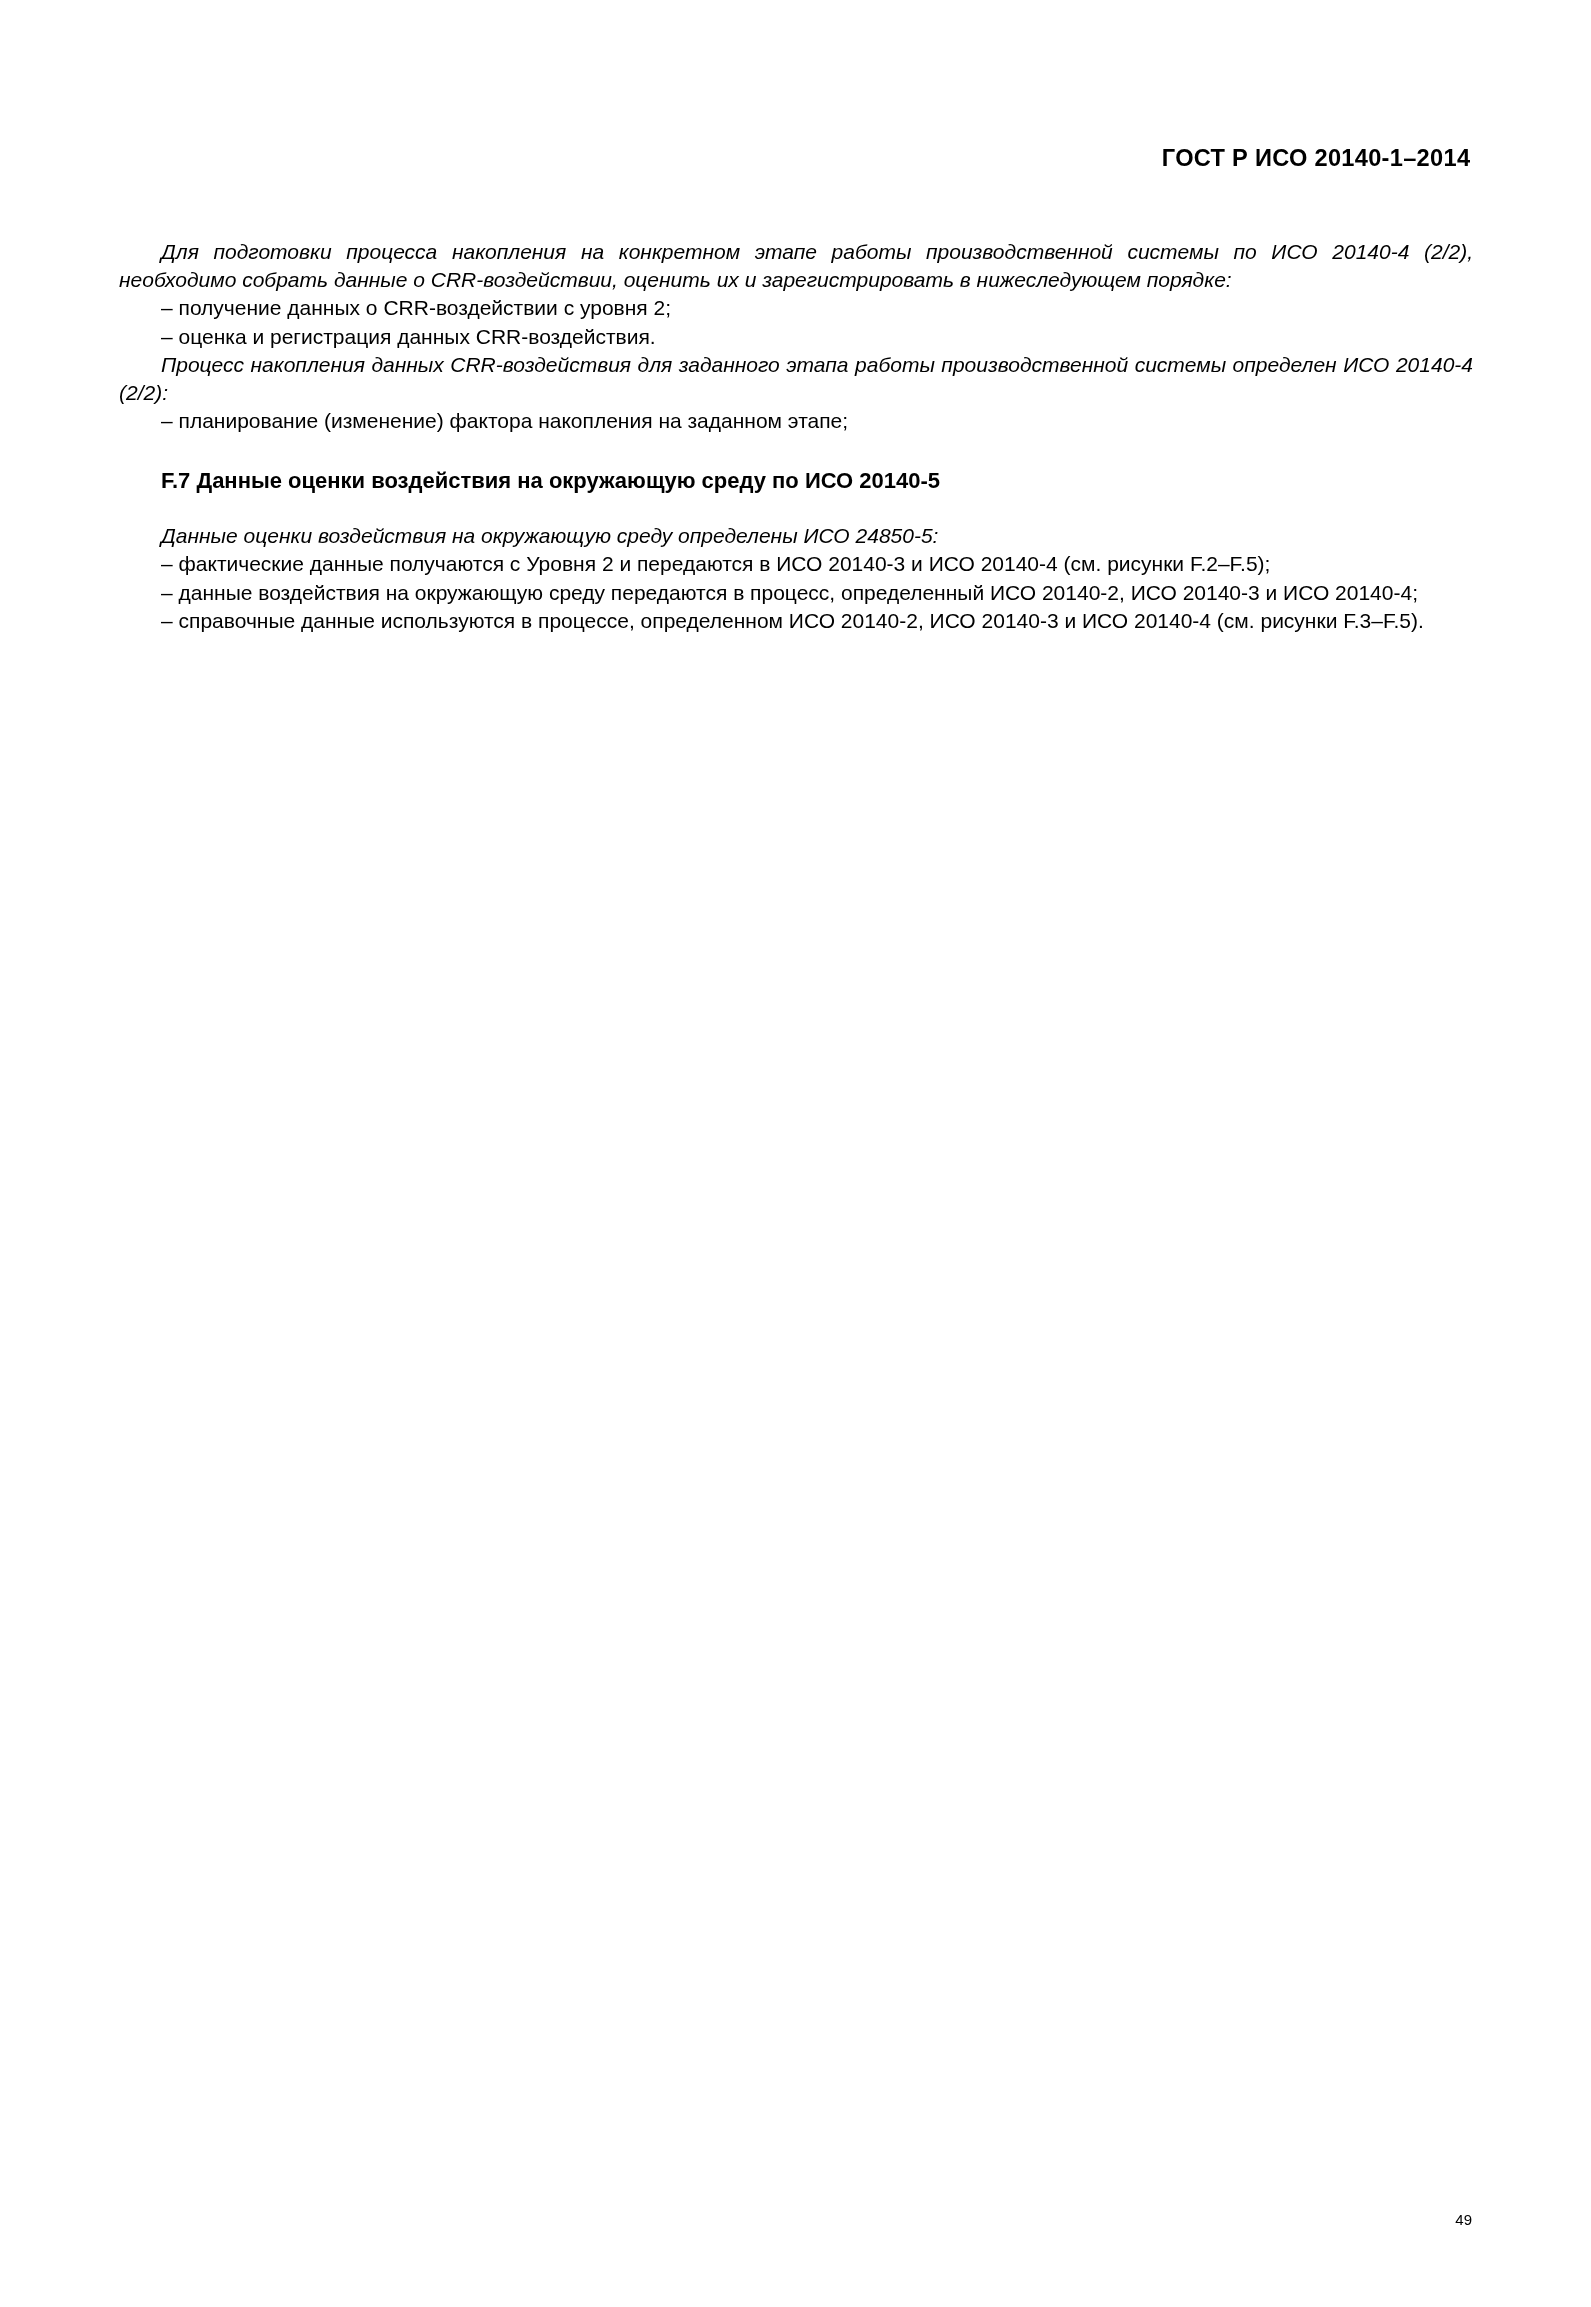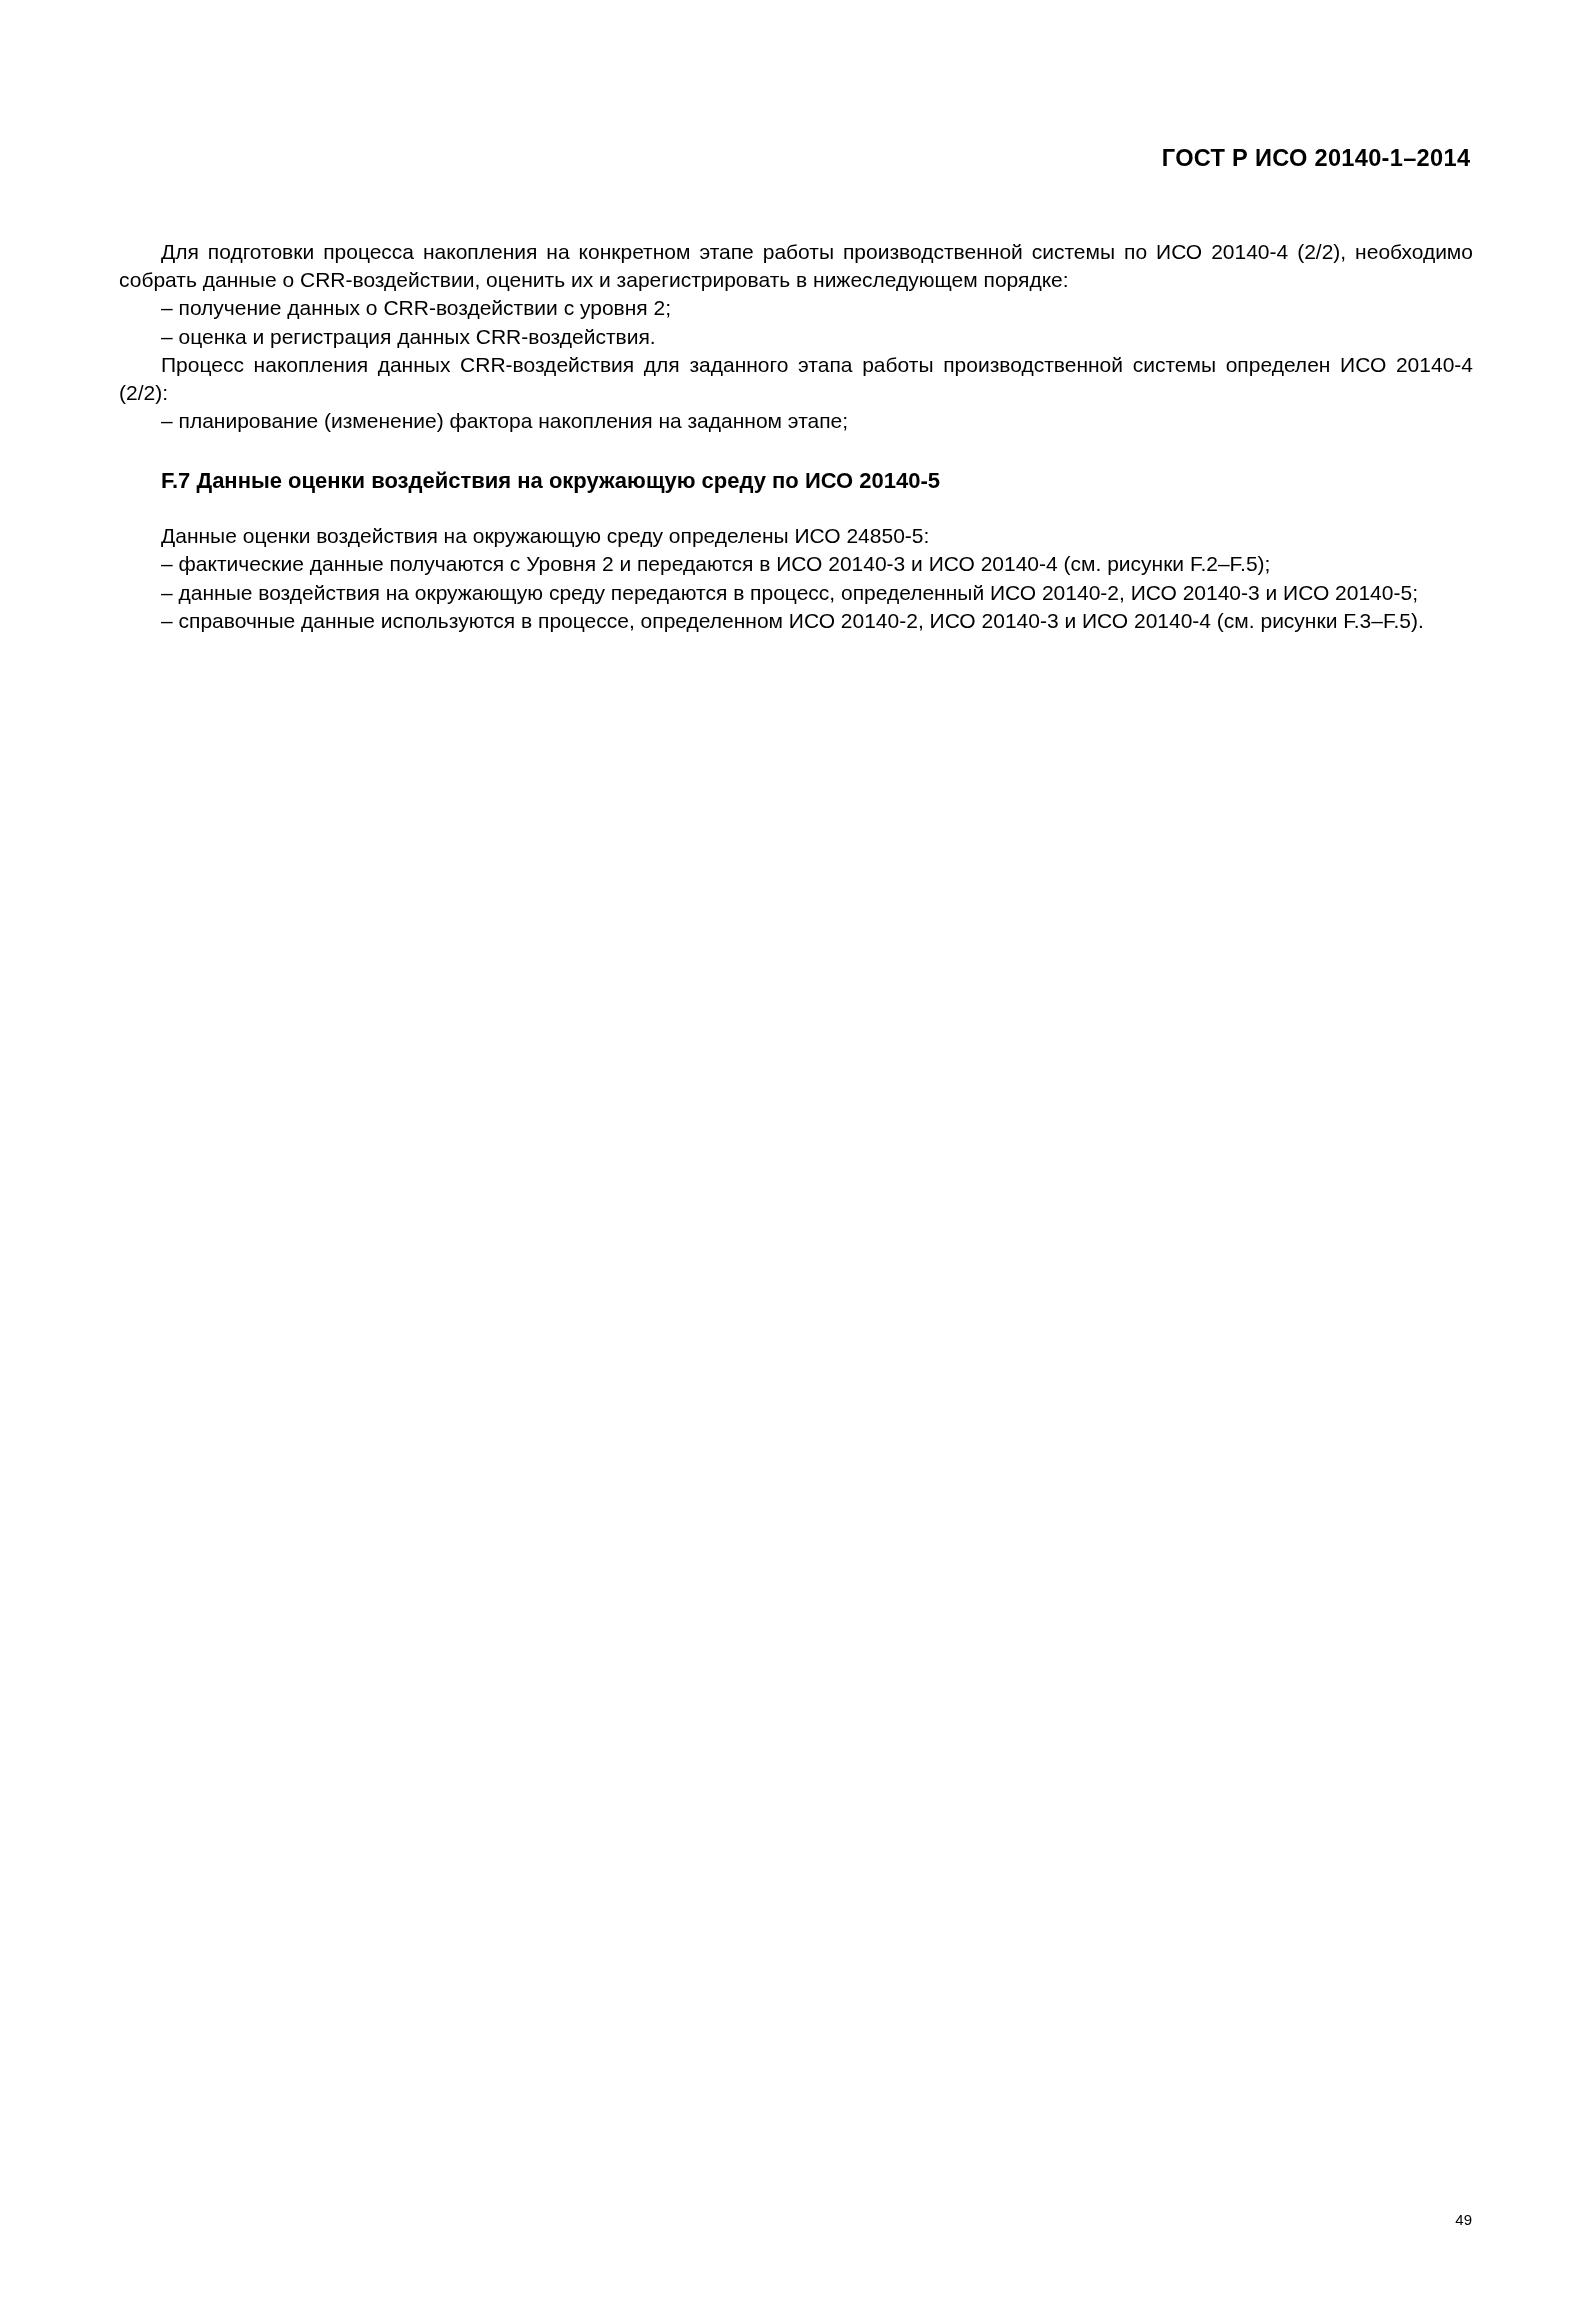--- a/index.html
+++ b/index.html
@@ -40,20 +40,21 @@
     font-size: 21px;
     line-height: 1.345;
     text-align: justify;
   }
   p {
     margin: 0;
     padding: 0;
   }
   .indent {
     text-indent: 42px;
+    font-style: italic;
   }
   .dash-item {
     text-indent: 42px;
   }
   .section-heading {
     font-size: 22px;
     font-weight: bold;
     margin-top: 30px;
     margin-bottom: 27px;
     text-indent: 42px;
@@ -88,21 +89,21 @@
 
       <p class="dash-item">– планирование (изменение) фактора накопления на заданном этапе;</p>
 
 
       <p class="section-heading">F.7 Данные оценки воздействия на окружающую среду по ИСО 20140-5</p>
 
       <p class="indent">Данные оценки воздействия на окружающую среду определены ИСО 24850-5:</p>
 
       <p class="dash-item">– фактические данные получаются с Уровня 2 и передаются в ИСО 20140-3 и ИСО 20140-4 (см. рисунки F.2–F.5);</p>
 
-      <p class="dash-item">– данные воздействия на окружающую среду передаются в процесс, определенный ИСО 20140-2, ИСО 20140-3 и ИСО 20140-5;</p>
+      <p class="dash-item">– данные воздействия на окружающую среду передаются в процесс, определенный ИСО 20140-2, ИСО 20140-3 и ИСО 20140-4;</p>
 
       <p class="dash-item">– справочные данные используются в процессе, определенном ИСО 20140-2, ИСО 20140-3 и ИСО 20140-4 (см. рисунки F.3–F.5).</p>
 
     </div>
   </div>
 
   <div class="page-number">49</div>
 
 </div>
 

